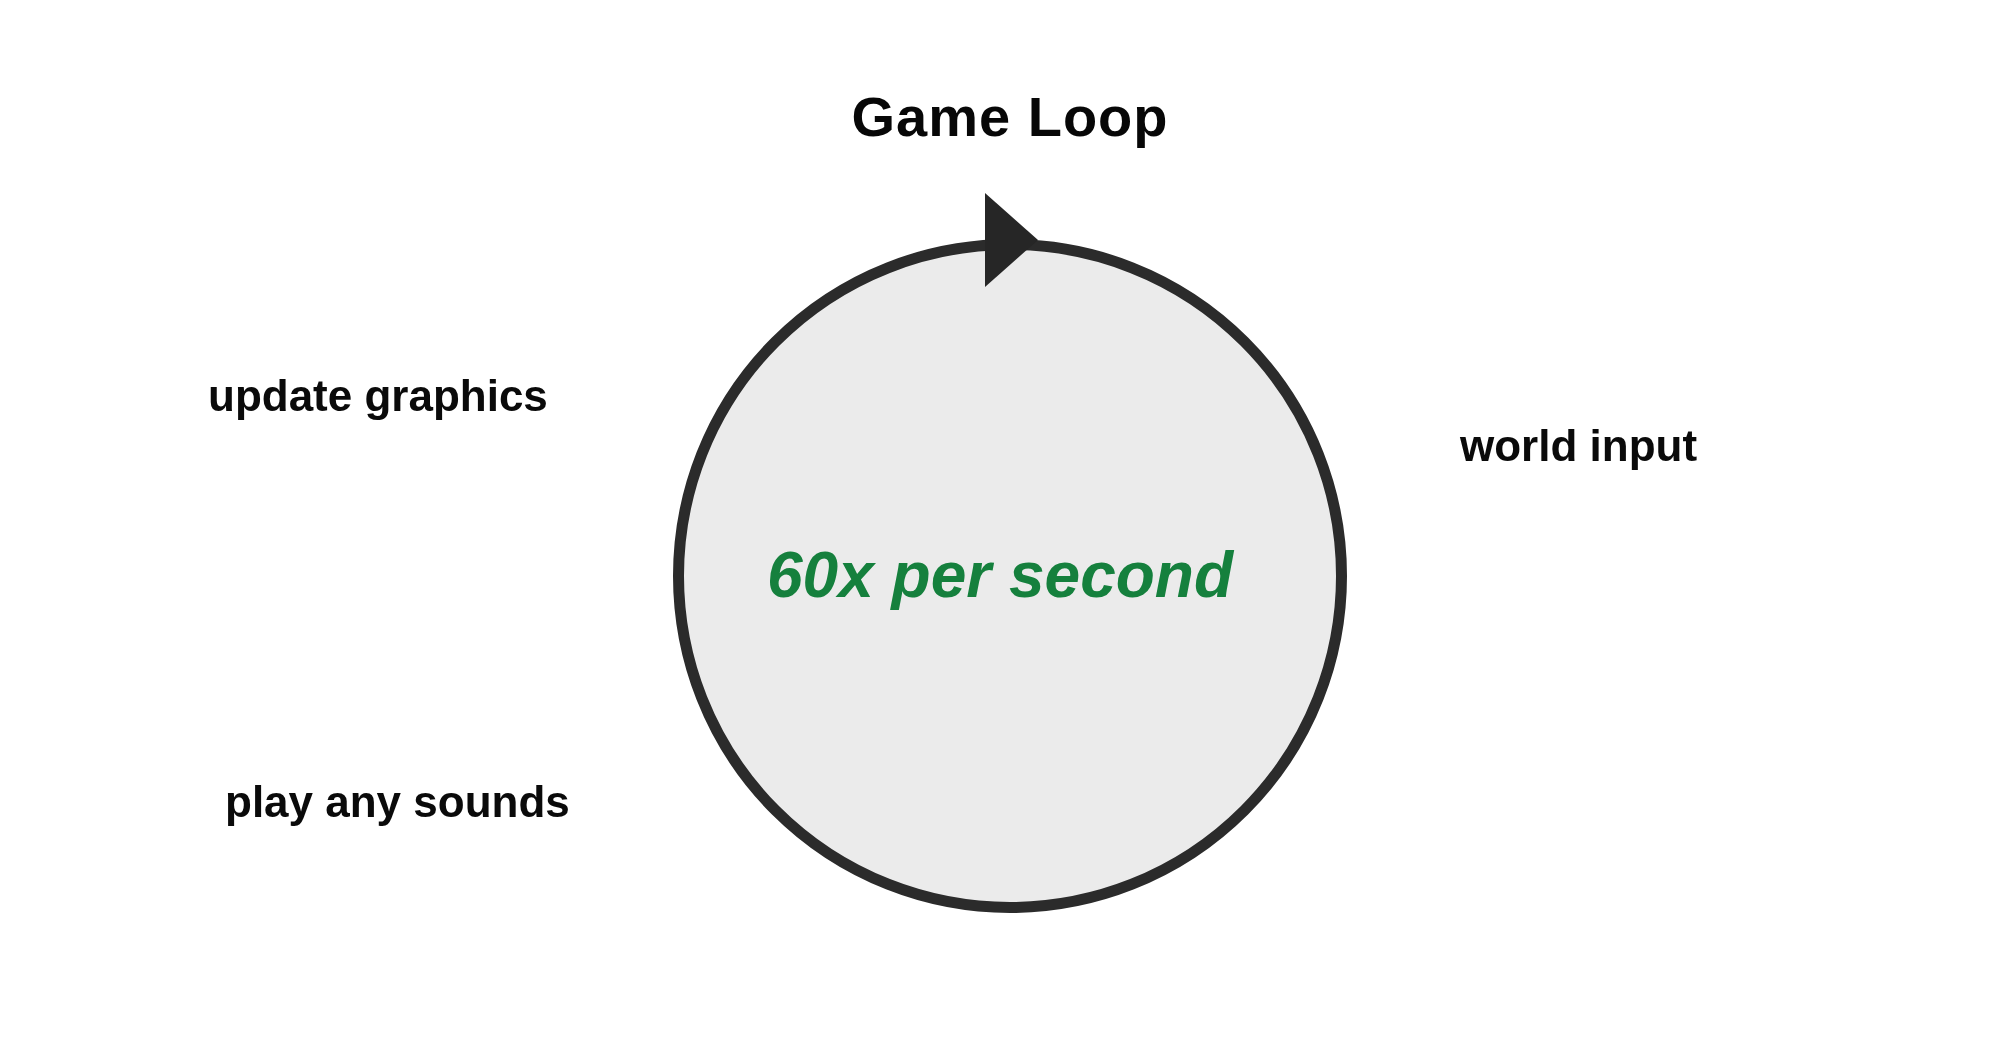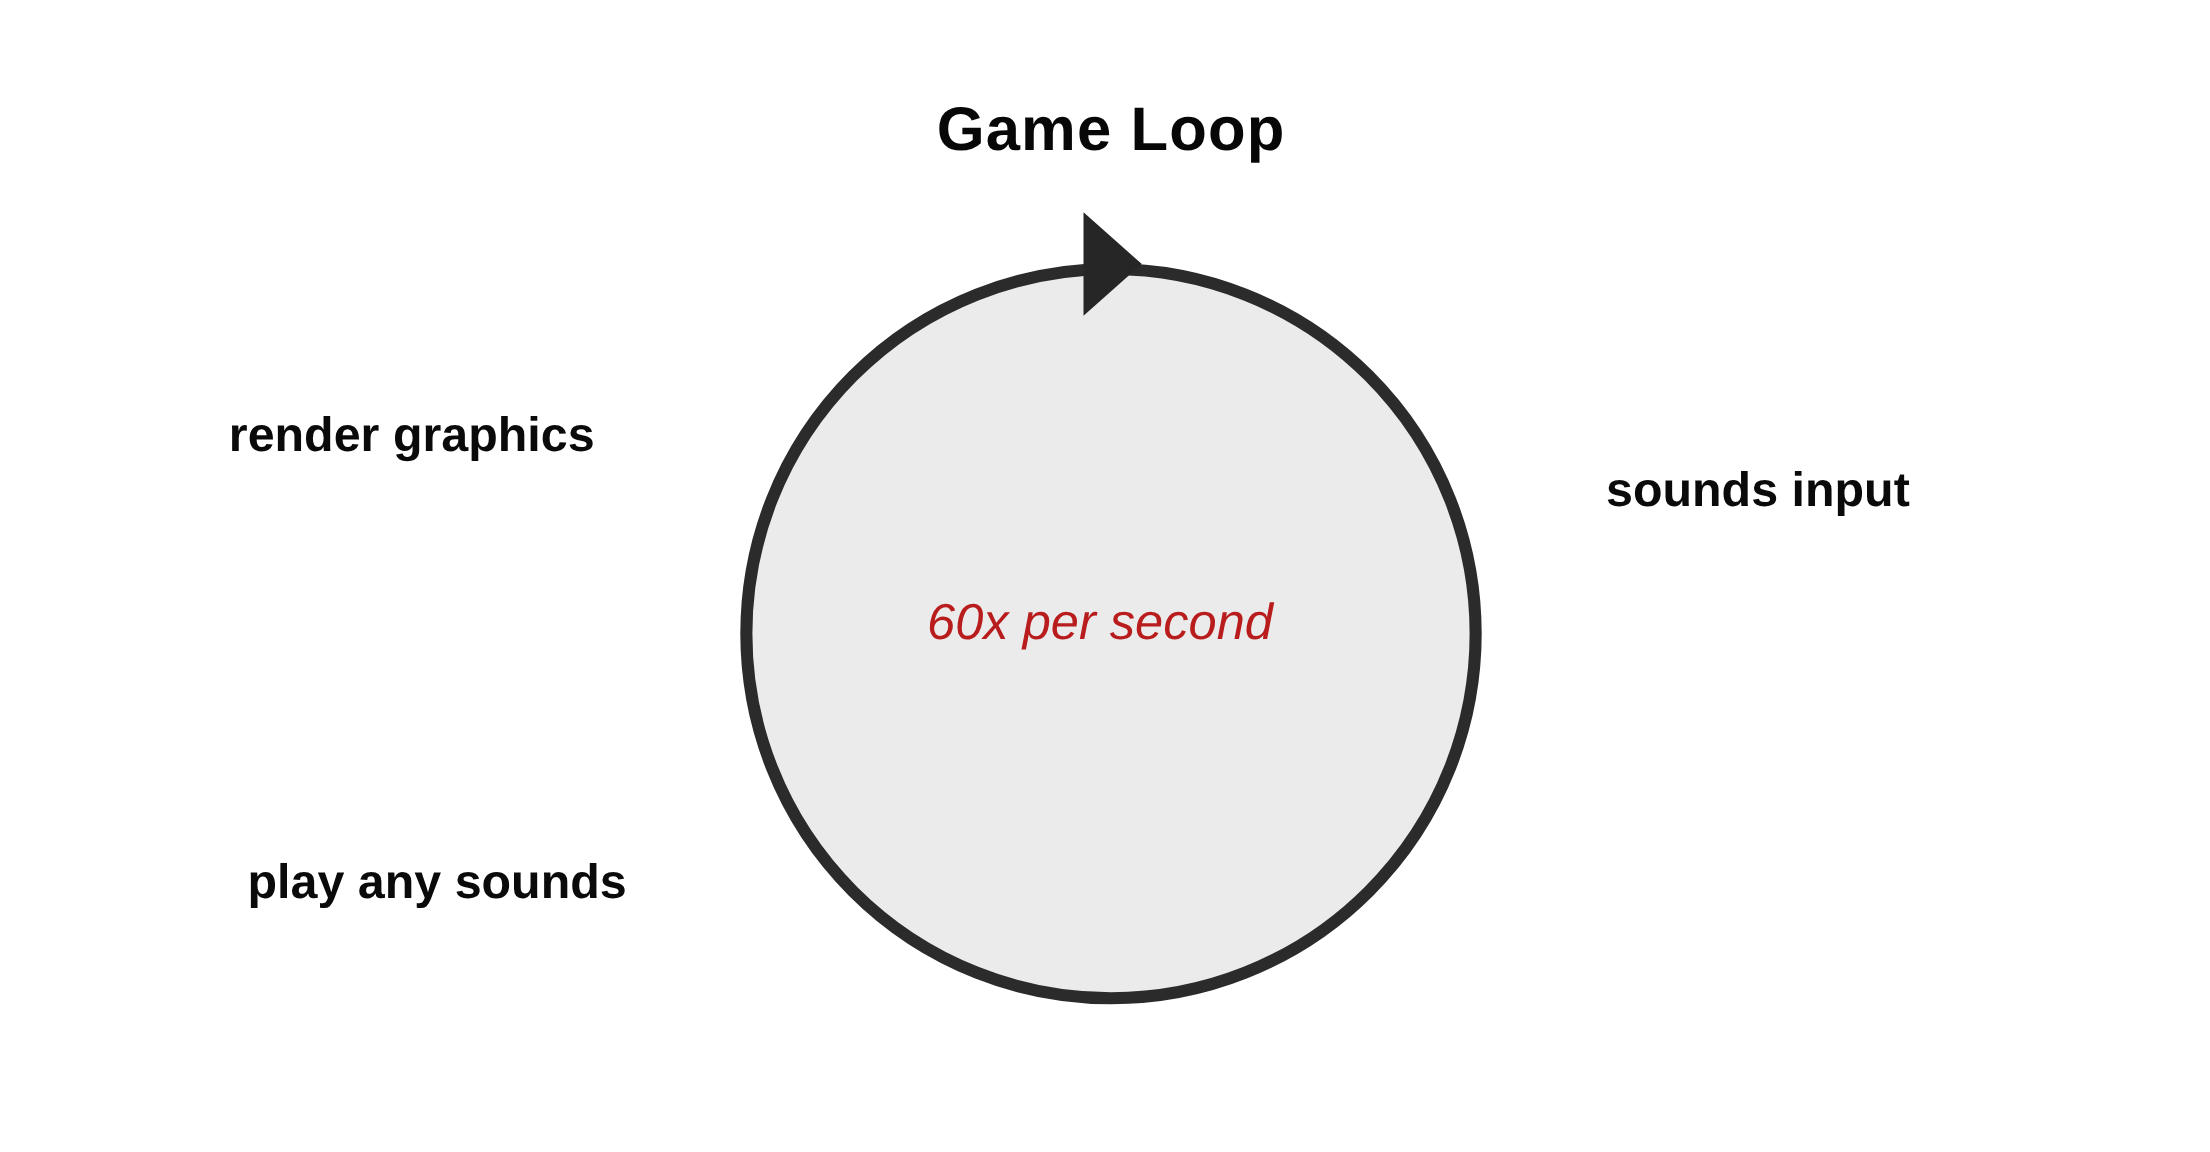--- a/index.html
+++ b/index.html
@@ -48,24 +48,24 @@
     border-top: 47px solid transparent;
     border-bottom: 47px solid transparent;
     border-left: 53px solid #262626;
   }
   .center-label {
     position: absolute;
     left: 663px;
     top: 538px;
     width: 674px;
     text-align: center;
-    font-size: 46px;
-    font-weight: 400;
+    font-size: 64px;
+    font-weight: 700;
     font-style: italic;
-    color: #b91c1c;
+    color: #15803d;
     white-space: nowrap;
   }
   .step-label {
     position: absolute;
     font-size: 44px;
     font-weight: 700;
     color: #0a0a0a;
     white-space: nowrap;
     line-height: 1;
   }
@@ -80,20 +80,20 @@
 <div class="stage">
 
   <div class="title">Game Loop</div>
 
   <div class="loop-circle"></div>
 
   <div class="loop-arrow"></div>
 
   <div class="center-label">60x per second</div>
 
-  <div class="step-label step-render-graphics">render graphics</div>
+  <div class="step-label step-render-graphics">update graphics</div>
 
-  <div class="step-label step-check-input">sounds input</div>
+  <div class="step-label step-check-input">world input</div>
 
   <div class="step-label step-play-any-sounds">play any sounds</div>
 
 
 </div>
 
 </body></html>

